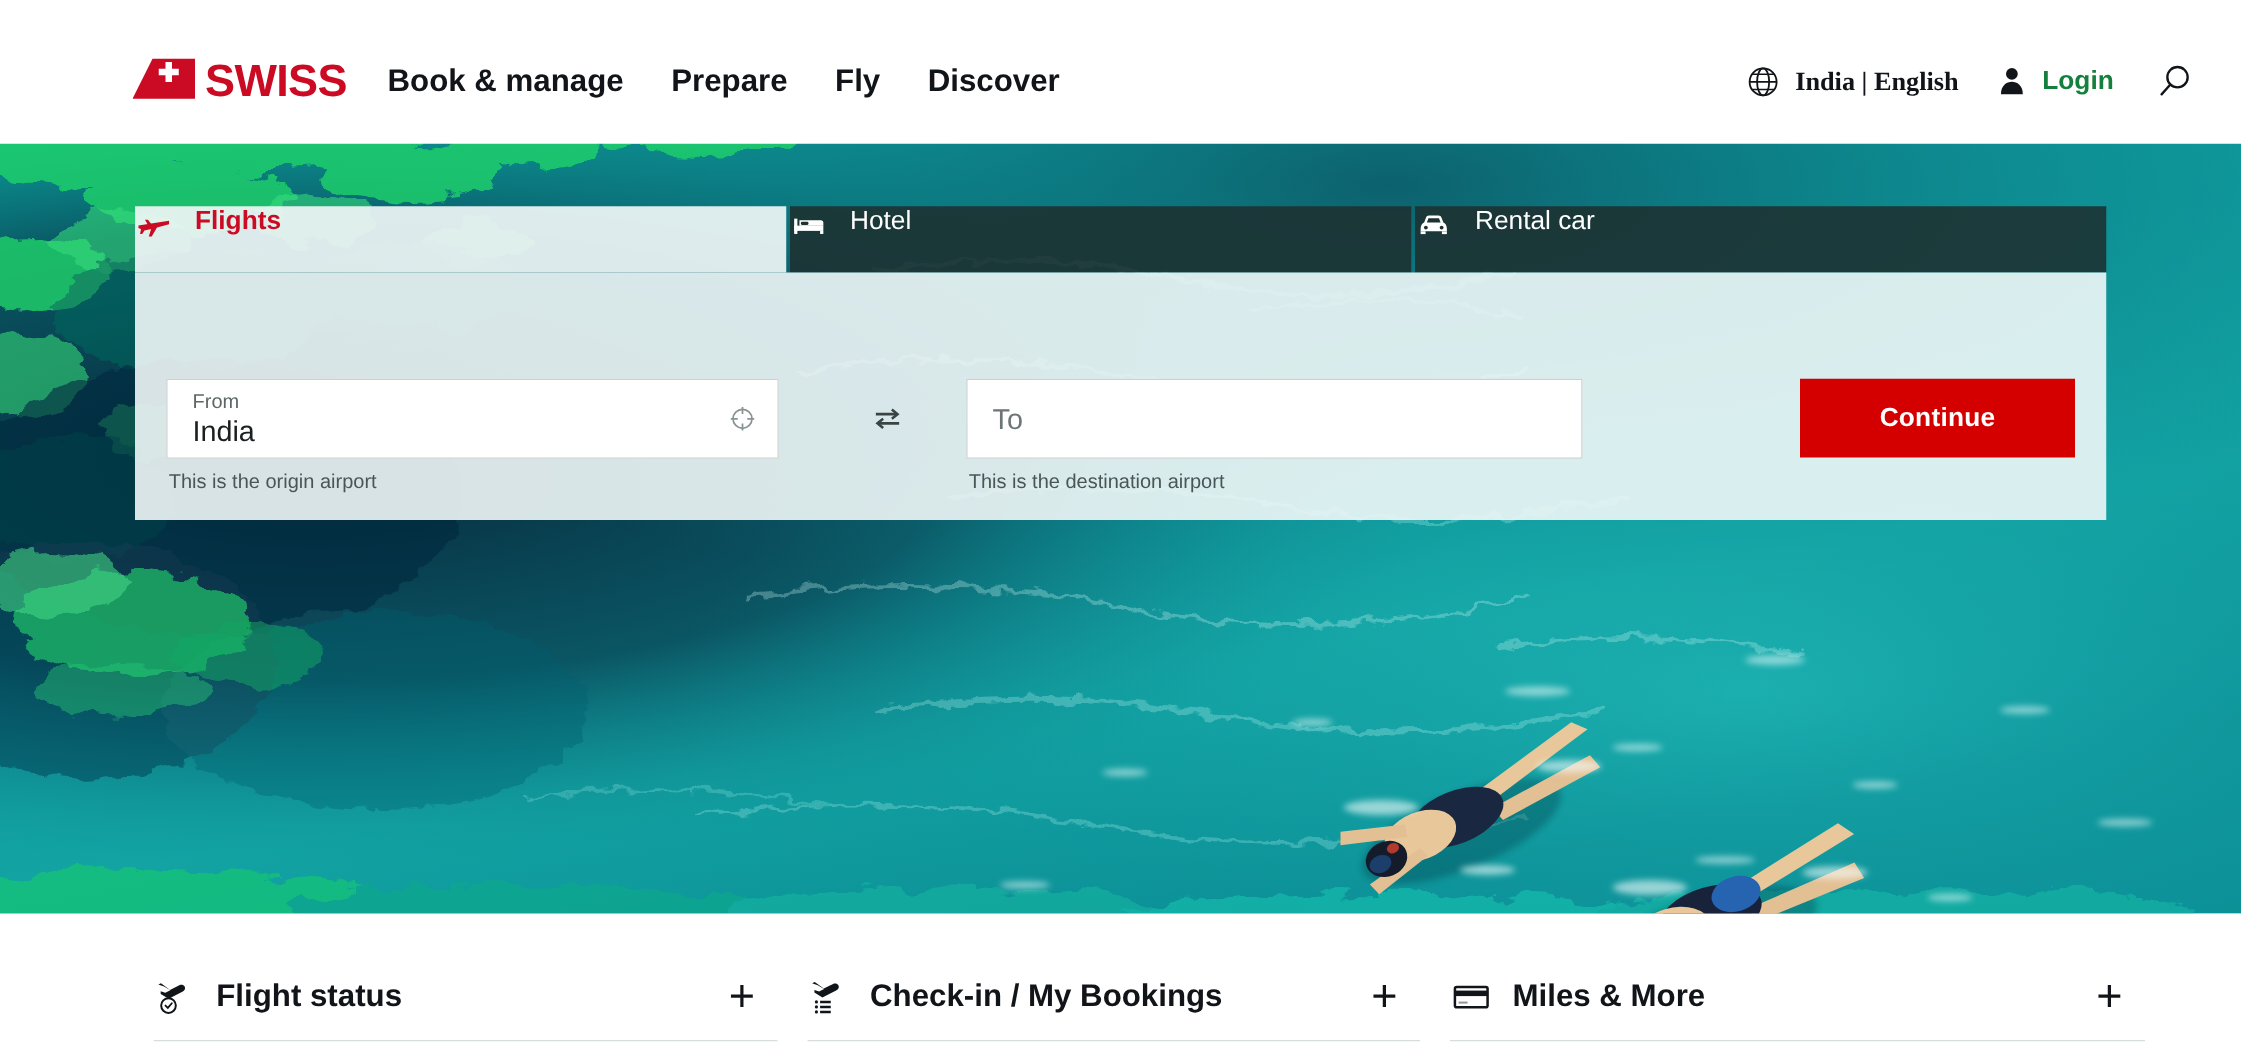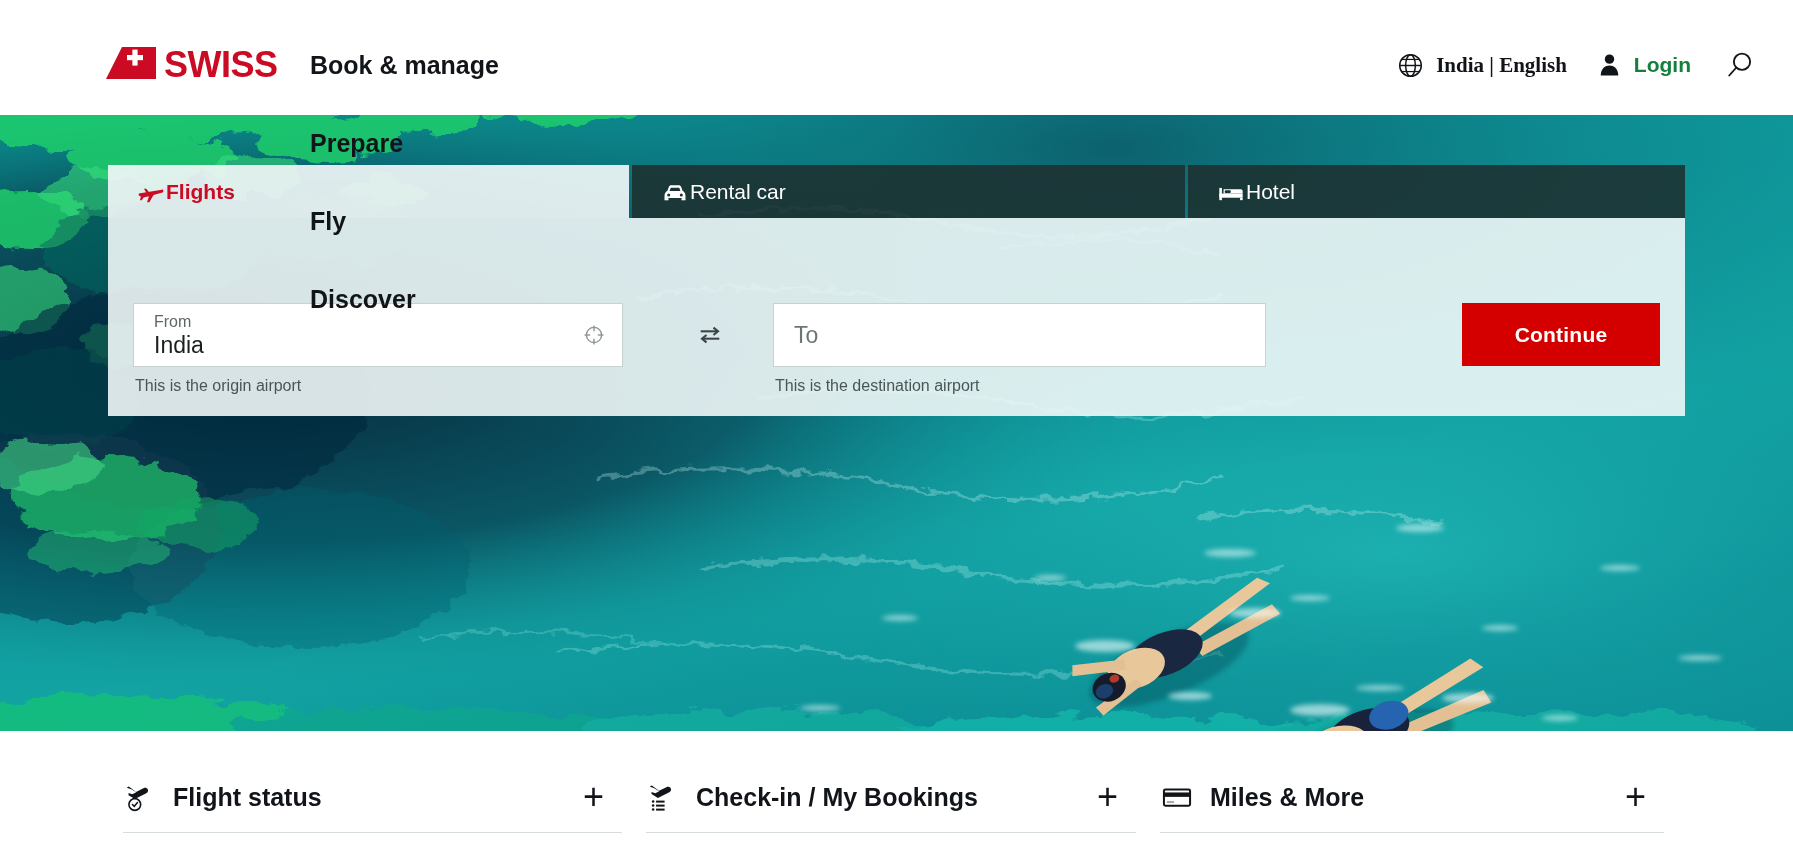--- a/index.html
+++ b/index.html
@@ -25,21 +25,21 @@
     cursor: pointer;
   }
   .logo-fin { width: 52px; height: 40px; display: block; }
   .logo-word {
     font-size: 36px; font-weight: bold; color: #cb0b23;
     letter-spacing: -0.5px; line-height: 40px;
     font-family: "Liberation Sans", sans-serif;
   }
   .nav {
     position: absolute; left: 310px; top: 28px;
-    display: flex; gap: 38px; flex-direction: column;
+    display: flex; align-items: center; gap: 38px;
   }
   .nav-item {
     font-size: 25px; font-weight: bold; color: #111418;
     line-height: 40px; cursor: pointer; white-space: nowrap;
   }
   .header-right {
     position: absolute; right: 38px; top: 28px;
     display: flex; align-items: center; gap: 0;
   }
   .locale-btn {
@@ -68,22 +68,22 @@
   }
   .hero-bg { position: absolute; inset: 0; width: 100%; height: 100%; }
 
   
   .widget {
     position: absolute; left: 108px; top: 165px;
     width: 1577px; z-index: 20;
   }
   .tabbar { display: flex; height: 53px; gap: 3px; }
   .tab {
-    display: flex; align-items: center; 
-    padding-left: 28px; cursor: pointer;
+    display: flex; gap: 18px;
+    cursor: pointer;
     height: 53px;
   }
   .tab-flights {
     width: 521px;
     background: rgba(238,245,245,0.93);
   }
   .tab-car, .tab-hotel {
     background: rgba(30,48,48,0.88);
   }
   .tab-car { width: 553px; }
@@ -133,35 +133,35 @@
 
   .swap-btn {
     position: absolute; left: 582px; top: 100px;
     width: 40px; height: 34px;
     display: flex; align-items: center; justify-content: center;
     cursor: pointer; background: none; border: none;
   }
 
   .continue-btn {
     position: absolute; right: 25px; top: 85px;
-    width: 198px; height: 63px;
+    width: 220px; height: 63px;
     background: #d40000; border: none;
     color: #ffffff; font-size: 21px; font-weight: bold;
     cursor: pointer;
     font-family: "Liberation Sans", sans-serif;
     letter-spacing: 0.2px;
   }
 
   
   .quicklinks {
     position: absolute; top: 731px; left: 0;
     width: 1793px; height: 110px;
     background: #ffffff;
     display: flex;
-    padding-left: 123px; padding-right: 105px;
+    padding-left: 123px; padding-right: 53px;
   }
   .ql-col {
     position: relative;
     display: flex; align-items: center;
     padding-top: 22px;
     cursor: pointer;
   }
   .ql-col-1 { width: 523px; }
   .ql-col-2 { width: 514px; }
   .ql-col-3 { flex: 1; }
@@ -401,41 +401,41 @@
   <div class="tabbar">
 
     <div class="tab tab-flights">
       <svg width="30" height="28" viewBox="0 0 24 24">
         <path d="M1.5 13.2 L22.5 9.9 L22.5 12.3 L14.2 14.6 L10.6 20.8 L8.6 20.8 L10.2 15.6 L5.6 16.7 L4.1 19.1 L2.6 19.1 L3.3 15.8 L1.5 14.9 Z" fill="#cb0b23"></path>
         <path d="M6.0 9.2 L8.0 9.2 L11.0 13.0 L8.4 13.6 Z" fill="#cb0b23"></path>
       </svg>
       <span class="tab-label">Flights</span>
     </div>
 
+    <div class="tab tab-hotel">
+      <svg width="30" height="28" viewBox="0 0 24 24">
+        <rect x="2" y="8.5" width="2.2" height="10.5" fill="#ffffff"></rect>
+        <rect x="2" y="13.3" width="20" height="3.6" fill="#ffffff"></rect>
+        <path d="M5.6 9.6 L20.4 9.6 C21.3 9.6 22 10.3 22 11.2 L22 13.3 L5.6 13.3 Z" fill="#ffffff"></path>
+        <rect x="6.6" y="10.6" width="5.2" height="2.2" rx="0.8" fill="#1e3030"></rect>
+        <rect x="19.8" y="16.9" width="2.2" height="2.1" fill="#ffffff"></rect>
+      </svg>
+      <span class="tab-label">Hotel</span>
+    </div>
+
     <div class="tab tab-car">
       <svg width="30" height="28" viewBox="0 0 24 24">
         <path d="M3 15.4 C3 13.2 4.2 11.6 5.4 11.2 L6.8 7.6 C7.1 6.8 7.8 6.3 8.7 6.3 L15.3 6.3 C16.2 6.3 16.9 6.8 17.2 7.6 L18.6 11.2 C19.8 11.6 21 13.2 21 15.4 L21 17.2 L3 17.2 Z" fill="#ffffff"></path>
         <path d="M8.4 8.3 L15.6 8.3 L16.7 11.2 L7.3 11.2 Z" fill="#1e3030"></path>
         <circle cx="6.6" cy="14.6" r="1.3" fill="#1e3030"></circle>
         <circle cx="17.4" cy="14.6" r="1.3" fill="#1e3030"></circle>
         <rect x="3" y="17.2" width="3.4" height="1.9" fill="#ffffff"></rect>
         <rect x="17.6" y="17.2" width="3.4" height="1.9" fill="#ffffff"></rect>
       </svg>
       <span class="tab-label">Rental car</span>
-    </div>
-
-    <div class="tab tab-hotel">
-      <svg width="30" height="28" viewBox="0 0 24 24">
-        <rect x="2" y="8.5" width="2.2" height="10.5" fill="#ffffff"></rect>
-        <rect x="2" y="13.3" width="20" height="3.6" fill="#ffffff"></rect>
-        <path d="M5.6 9.6 L20.4 9.6 C21.3 9.6 22 10.3 22 11.2 L22 13.3 L5.6 13.3 Z" fill="#ffffff"></path>
-        <rect x="6.6" y="10.6" width="5.2" height="2.2" rx="0.8" fill="#1e3030"></rect>
-        <rect x="19.8" y="16.9" width="2.2" height="2.1" fill="#ffffff"></rect>
-      </svg>
-      <span class="tab-label">Hotel</span>
     </div>
   </div>
 
   <div class="panel">
 
     <div class="field-group field-from">
       <div class="field-box">
         <span class="field-label">From</span>
         <span class="field-value">India</span>
         <span class="field-icon">

